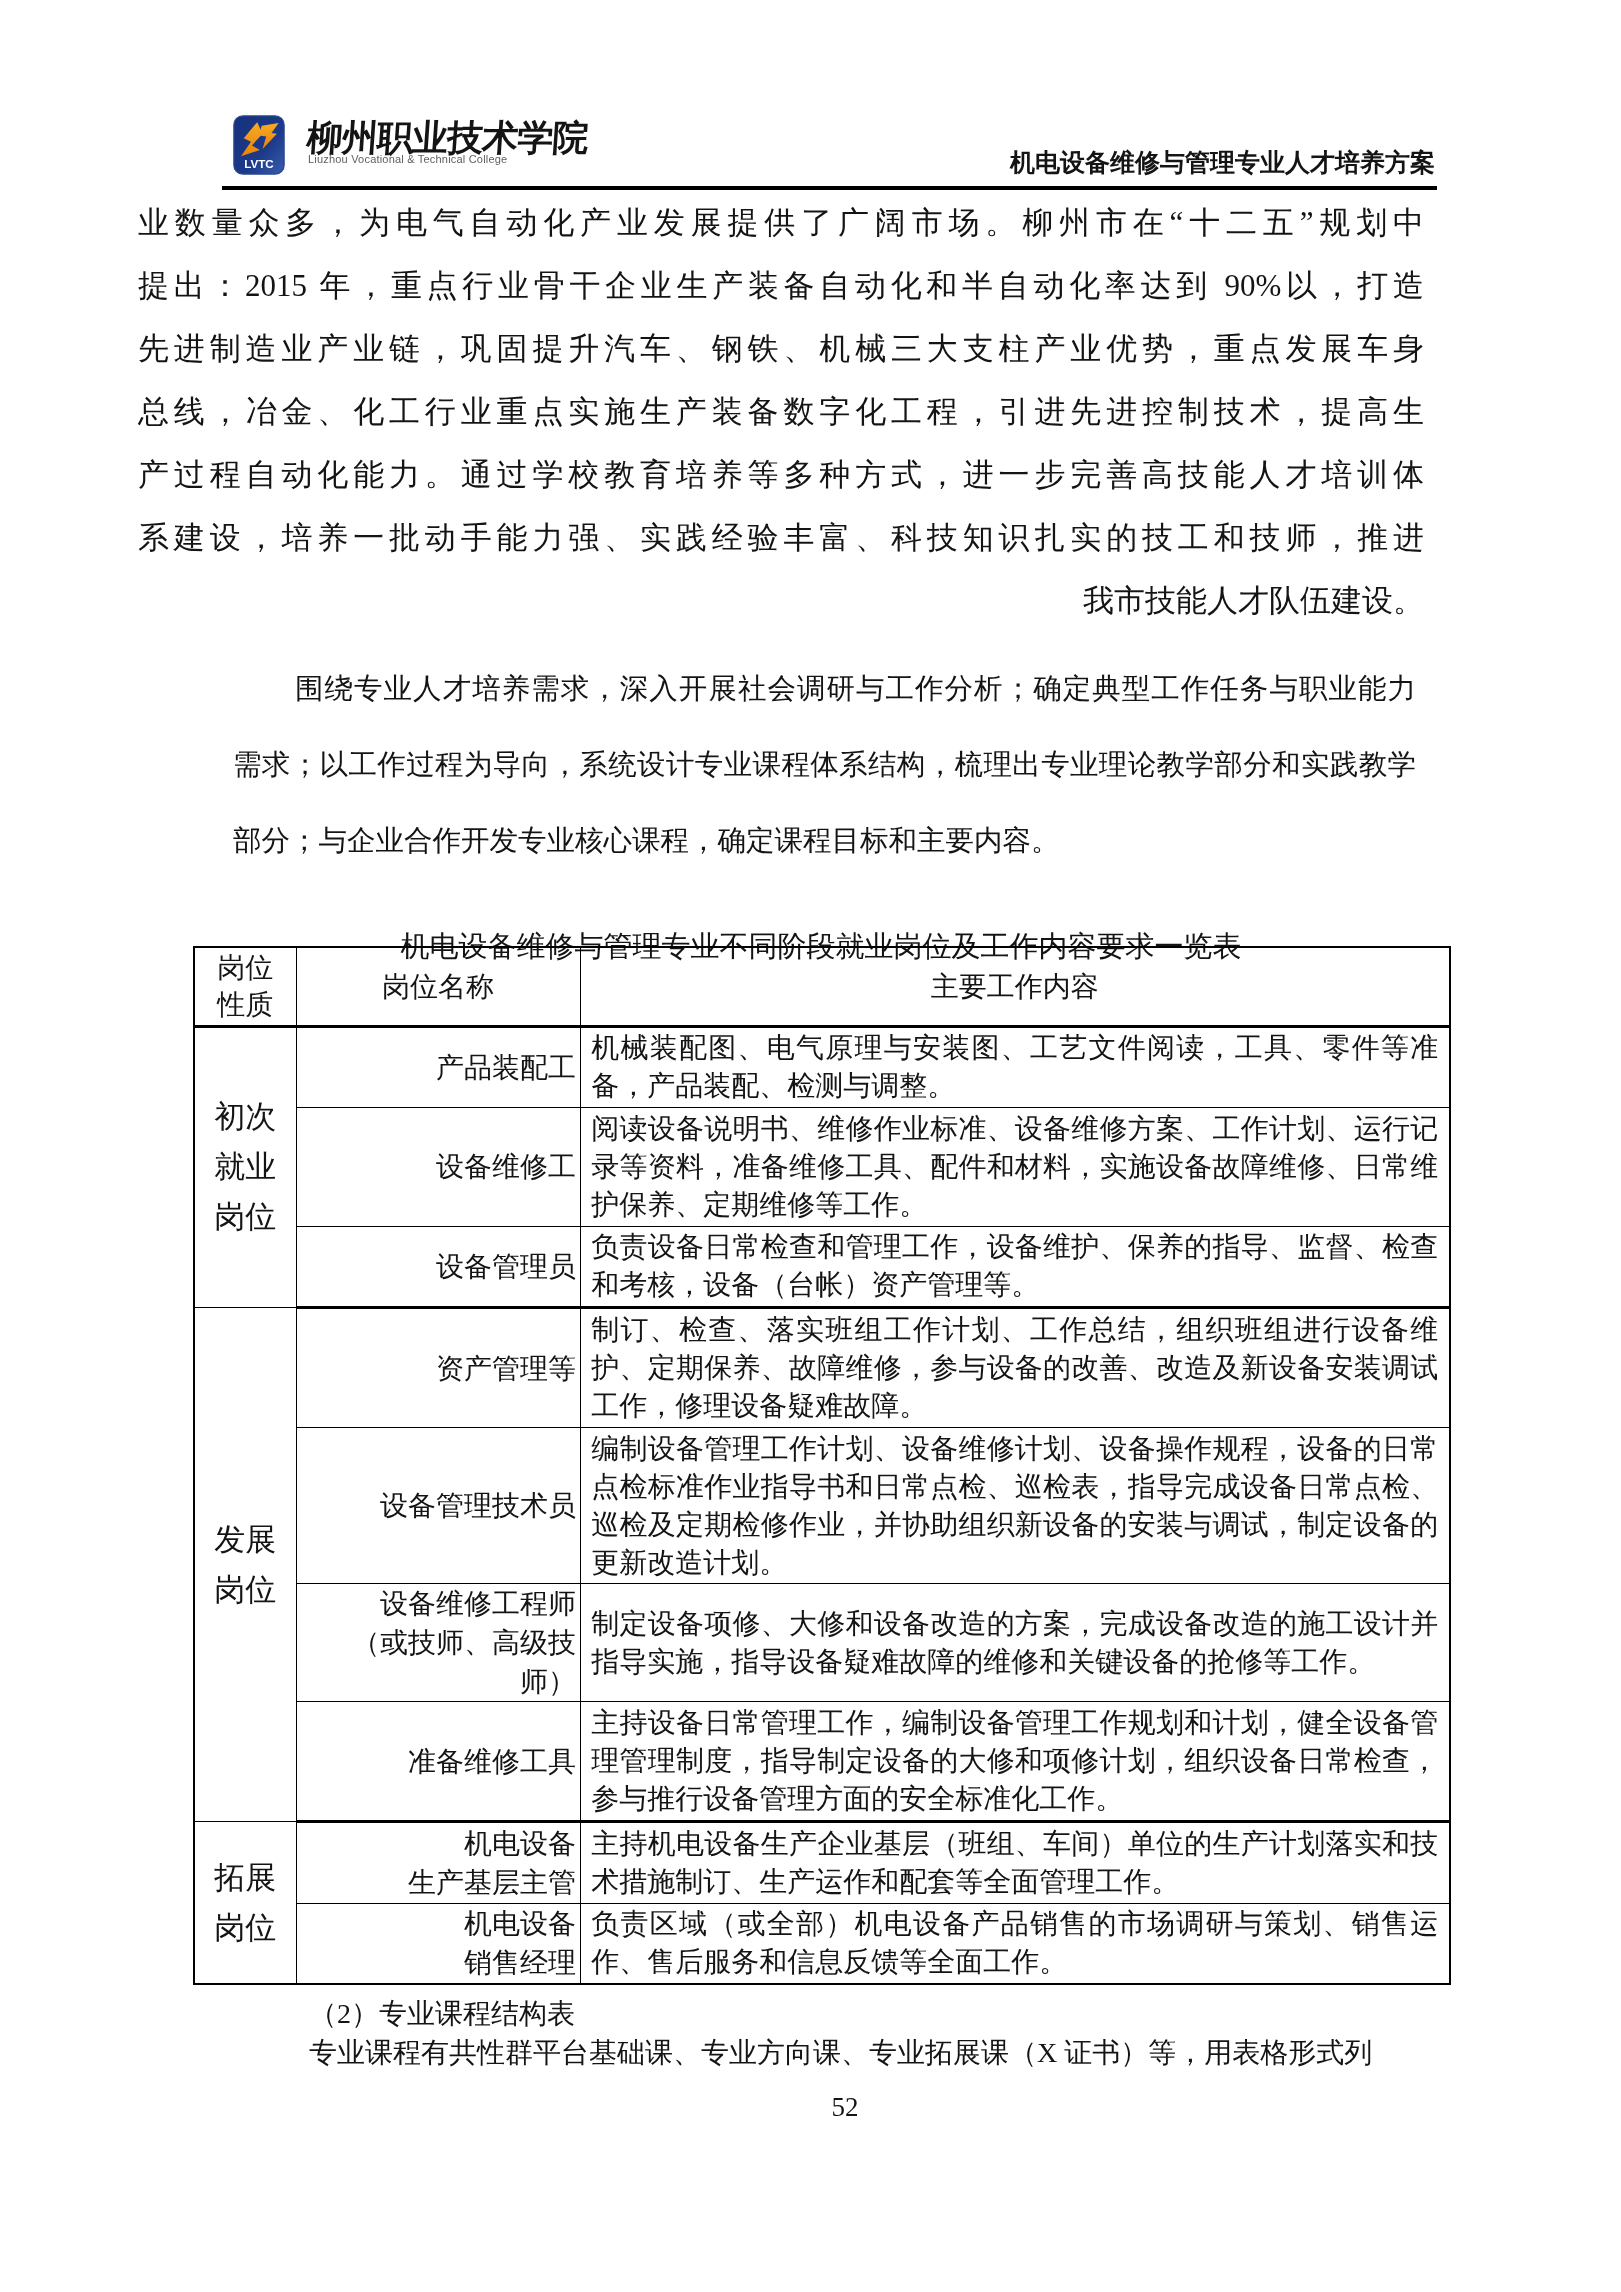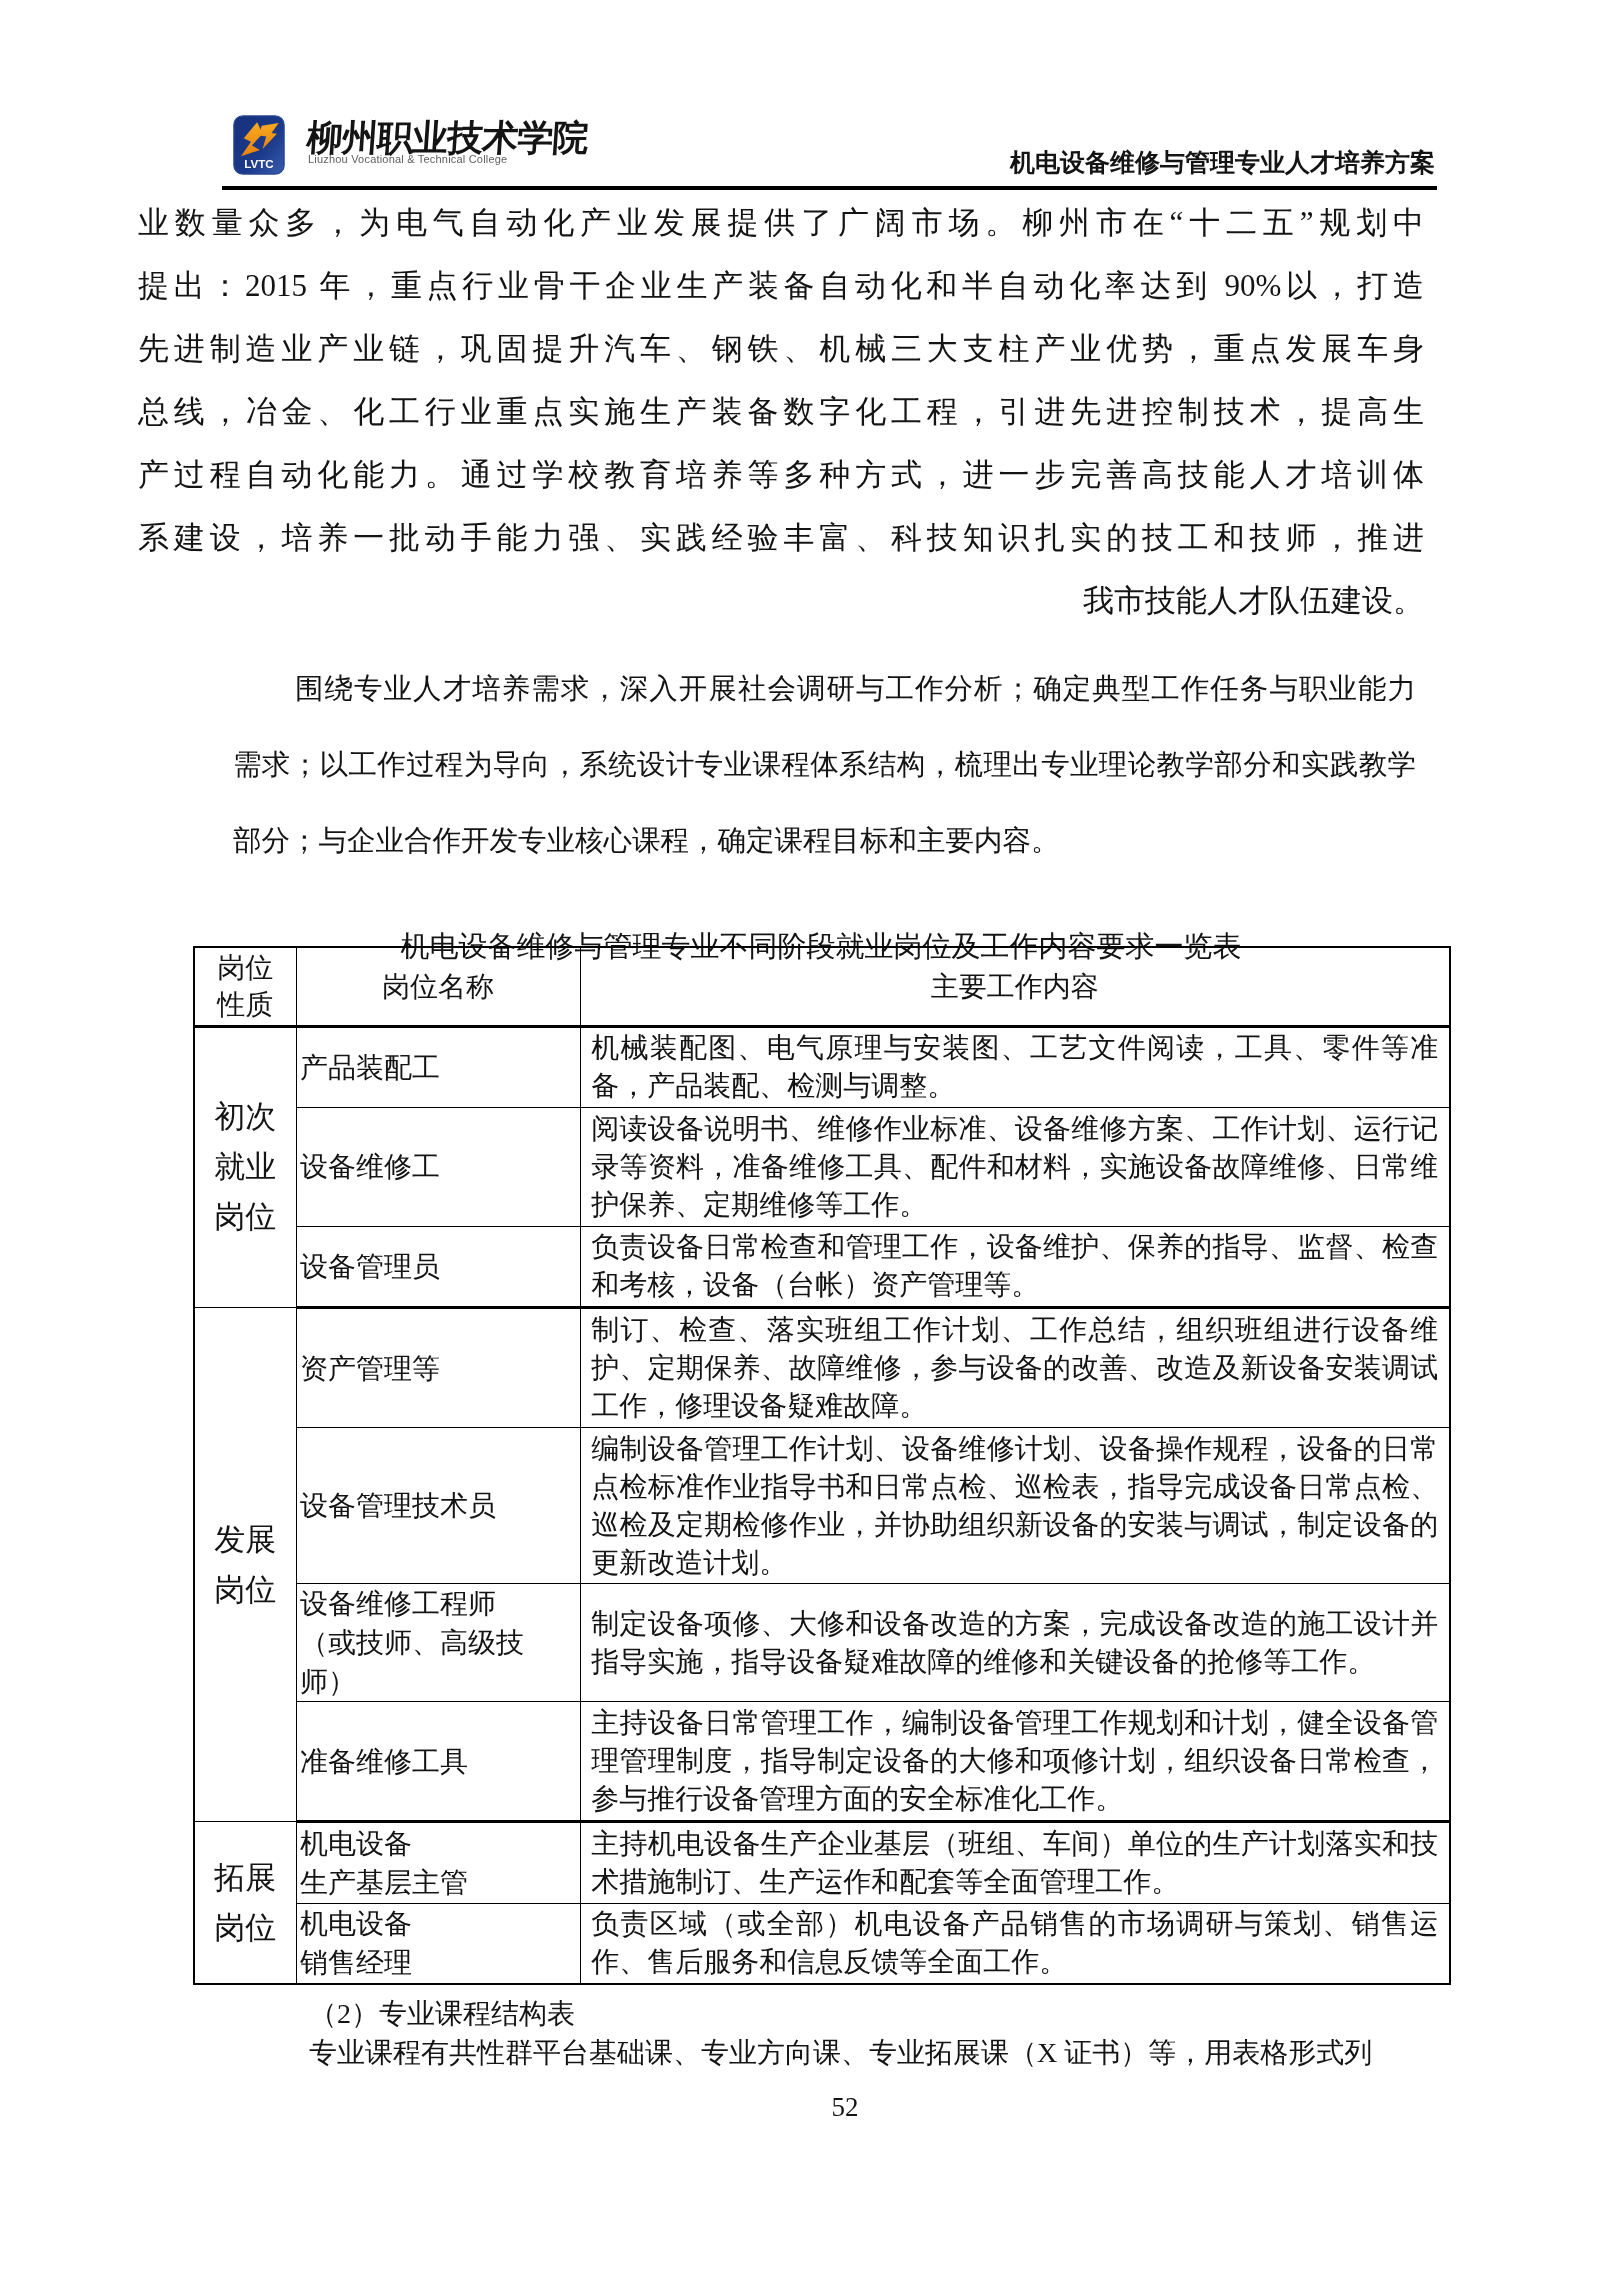--- a/index.html
+++ b/index.html
@@ -27,21 +27,21 @@
   .just{text-align:justify;text-align-last:justify;white-space:normal !important;}
   .indent1{text-indent:62px;}
 
   
   .tbl-title{left:193px;top:907px;width:1256px;text-align:center;font-size:29px;font-weight:normal;margin-top:20px;}
   table.main{border-collapse:collapse;table-layout:fixed;width:1256px;position:absolute;left:193px;top:946px;
     border:2.7px solid #000;}
   table.main td{border:1.8px solid #000;vertical-align:middle;overflow:hidden;}
   tr.thick td{border-bottom-width:3.6px;}
   td.glabel{text-align:center;white-space:pre-line;font-size:31px;line-height:50px;}
-  td.name{text-align:left;white-space:pre-line;font-size:28px;line-height:39px;padding:0 3.6px;}
+  td.name{text-align:right;white-space:pre-line;font-size:28px;line-height:39px;padding:0 3.6px;}
   td.content{font-size:28px;line-height:38px;padding:1.8px 10.7px 1.8px 10.7px;text-align:justify;}
   td.thc{text-align:center;font-size:28px;line-height:37px;white-space:pre-line;}
 
   
   .foot{left:309px;top:1994px;width:1141px;font-size:28px;}
   .foot .fline{height:39px;line-height:39px;white-space:nowrap;}
   .pagenum{left:0;top:2092px;width:1690px;text-align:center;font-size:27px;}
 </style>
 </head>
 <body>

